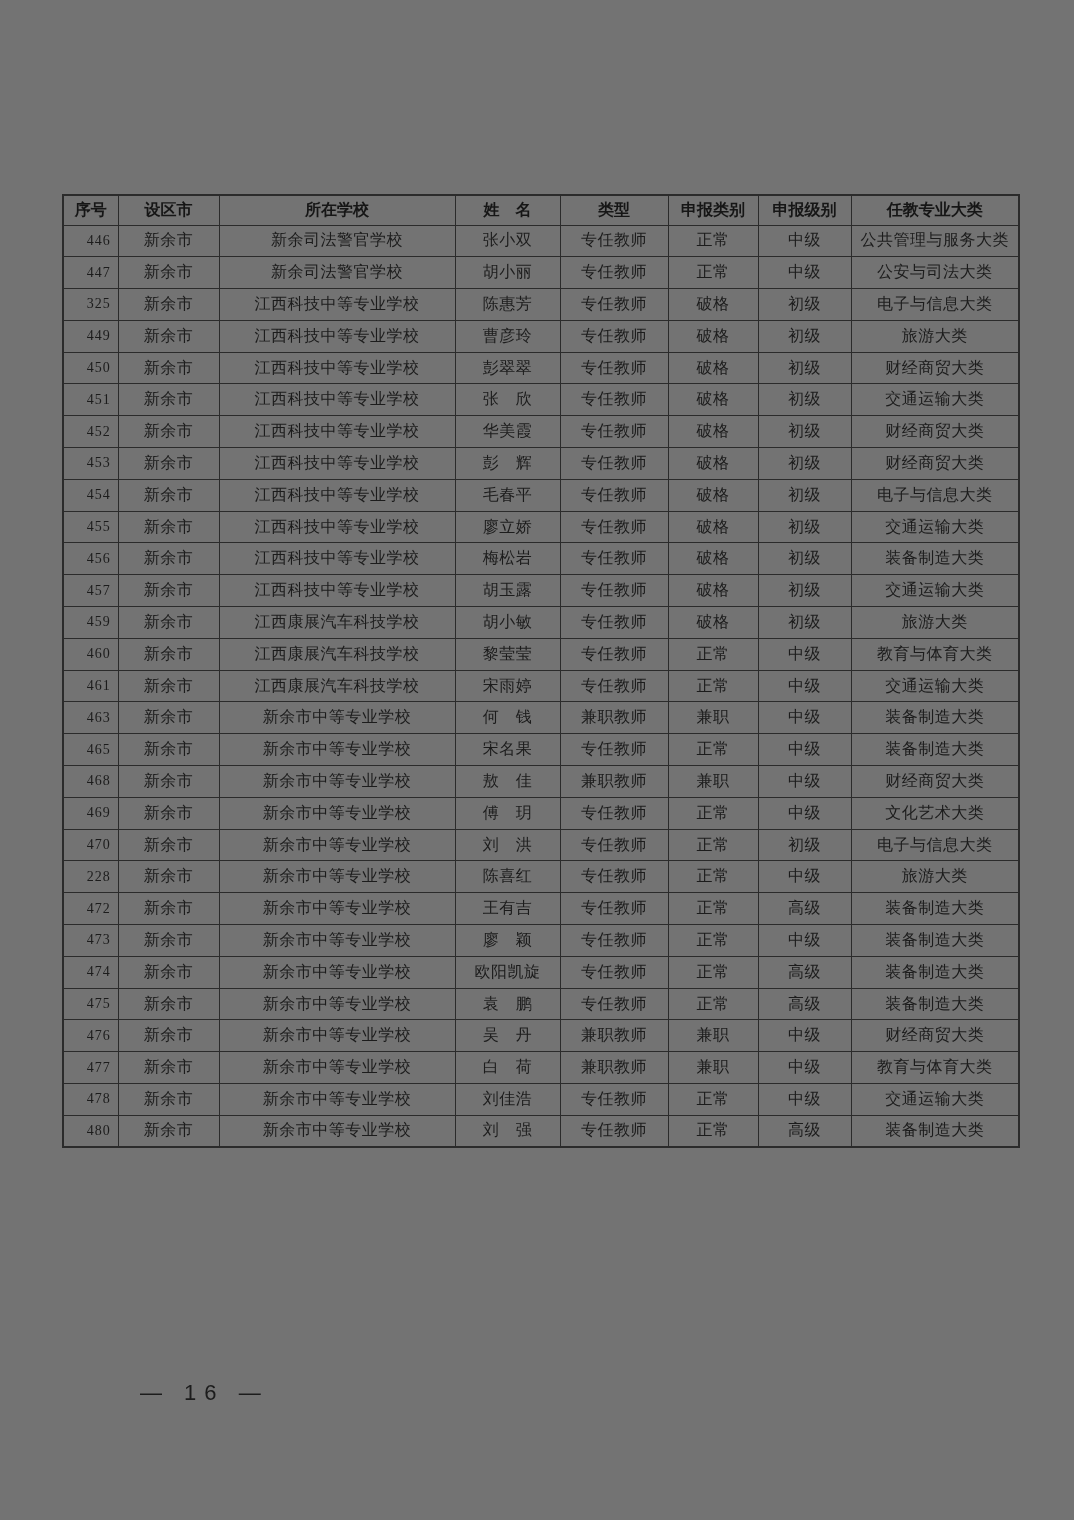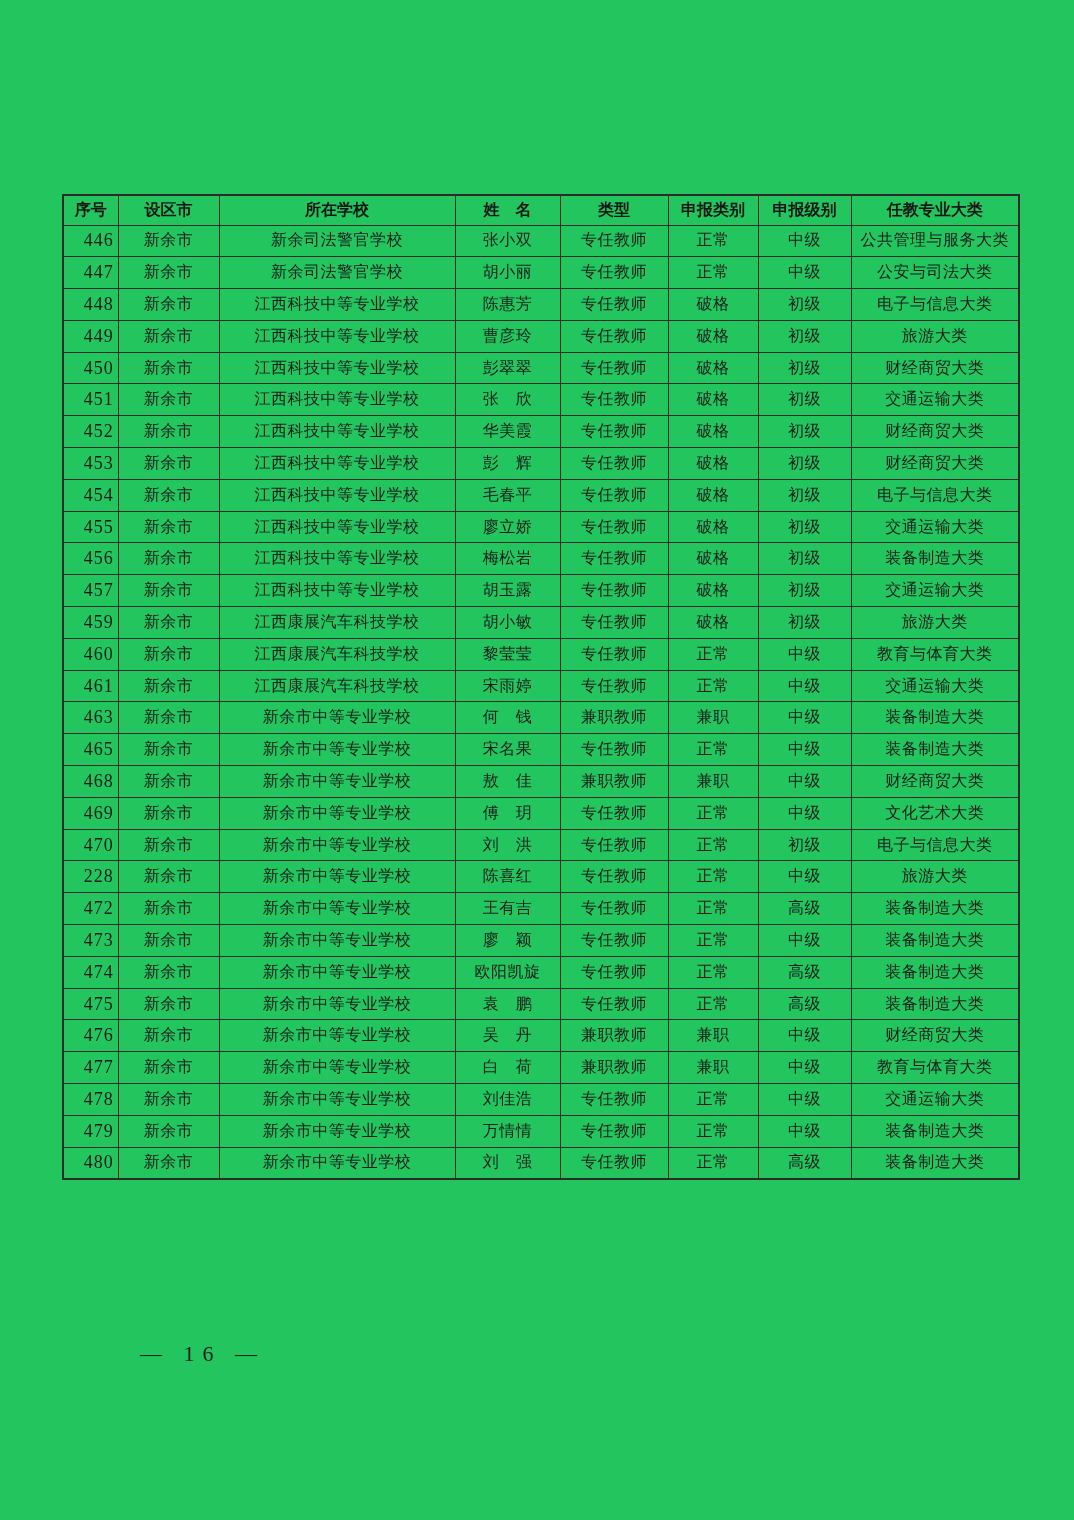--- a/index.html
+++ b/index.html
@@ -1,21 +1,21 @@
 <!DOCTYPE html>
 <html><head>
 <meta charset="utf-8">
 <style>
   * { margin: 0; padding: 0; box-sizing: border-box; }
   html, body { background: #ffffff; }
   .page {
     position: relative;
     width: 1074px;
     height: 1520px;
-    background: #22c55e;
+    background: #737373;
     font-family: "Liberation Serif", "DejaVu Serif", serif;
     color: #1c1c1c;
     overflow: hidden;
   }
   table.personnel {
     position: absolute;
     left: 62px;
     top: 194px;
     width: 956px;
     border-collapse: collapse;
@@ -36,32 +36,32 @@
     font-size: 16px;
     color: #161616;
   }
   table.personnel td {
     height: 31.8px;
     font-size: 16px;
     letter-spacing: 0.5px;
     color: #1c1c1c;
   }
   table.personnel td:first-child {
-    font-size: 18px;
+    font-size: 14px;
     letter-spacing: 1px;
     padding-left: 16px;
   }
   .footer {
     position: absolute;
     left: 140px;
-    top: 1341px;
+    top: 1380px;
     font-size: 22px;
     letter-spacing: 8px;
     color: #1c1c1c;
-    font-family: Liberation Serif, serif;
+    font-family: Liberation Sans, sans-serif;
   }
 </style>
 </head>
 <body>
 
 <div class="page">
 
   <table class="personnel">
     <colgroup>
       <col style="width:55px">
@@ -100,21 +100,21 @@
           <td>447</td>
           <td>新余市</td>
           <td>新余司法警官学校</td>
           <td>胡小丽</td>
           <td>专任教师</td>
           <td>正常</td>
           <td>中级</td>
           <td>公安与司法大类</td>
         </tr>
         <tr>
-          <td>448</td>
+          <td>325</td>
           <td>新余市</td>
           <td>江西科技中等专业学校</td>
           <td>陈惠芳</td>
           <td>专任教师</td>
           <td>破格</td>
           <td>初级</td>
           <td>电子与信息大类</td>
         </tr>
         <tr>
           <td>449</td>
@@ -360,30 +360,20 @@
           <td>478</td>
           <td>新余市</td>
           <td>新余市中等专业学校</td>
           <td>刘佳浩</td>
           <td>专任教师</td>
           <td>正常</td>
           <td>中级</td>
           <td>交通运输大类</td>
         </tr>
         <tr>
-          <td>479</td>
-          <td>新余市</td>
-          <td>新余市中等专业学校</td>
-          <td>万情情</td>
-          <td>专任教师</td>
-          <td>正常</td>
-          <td>中级</td>
-          <td>装备制造大类</td>
-        </tr>
-        <tr>
           <td>480</td>
           <td>新余市</td>
           <td>新余市中等专业学校</td>
           <td>刘　强</td>
           <td>专任教师</td>
           <td>正常</td>
           <td>高级</td>
           <td>装备制造大类</td>
         </tr>
       </tbody>

